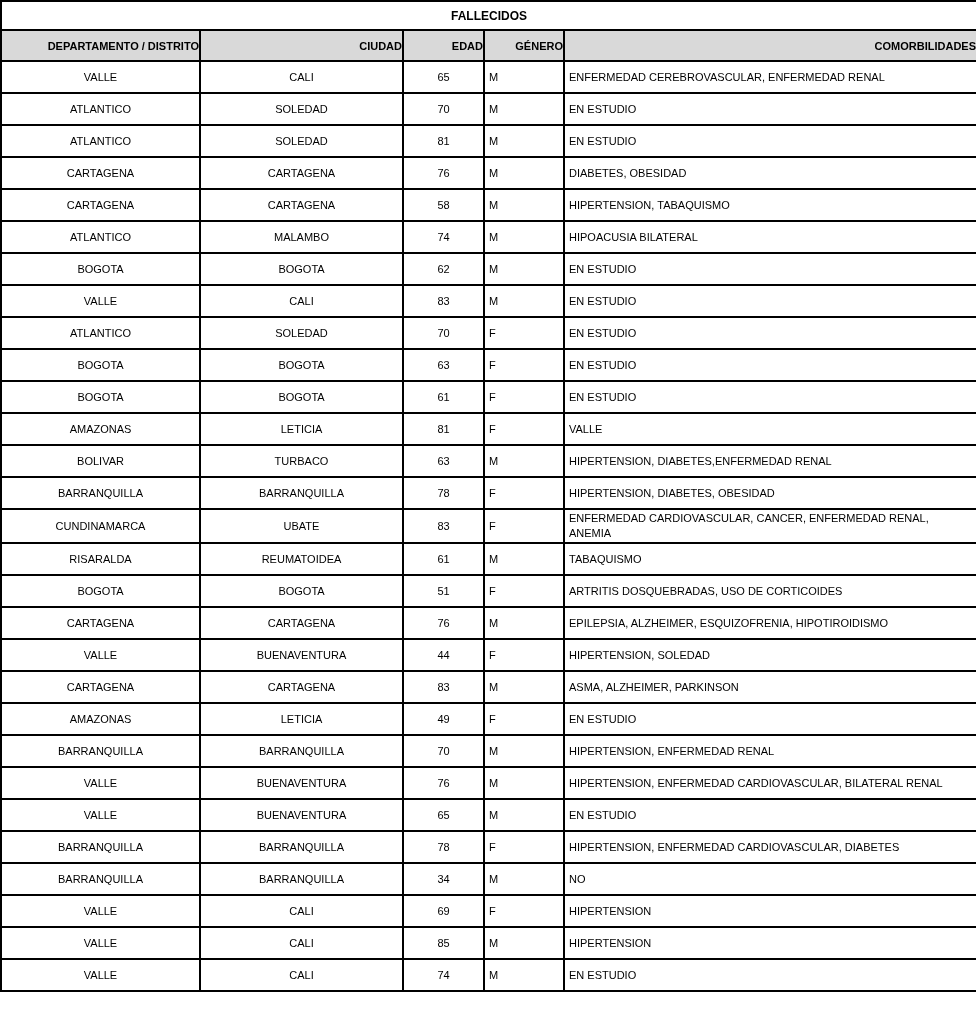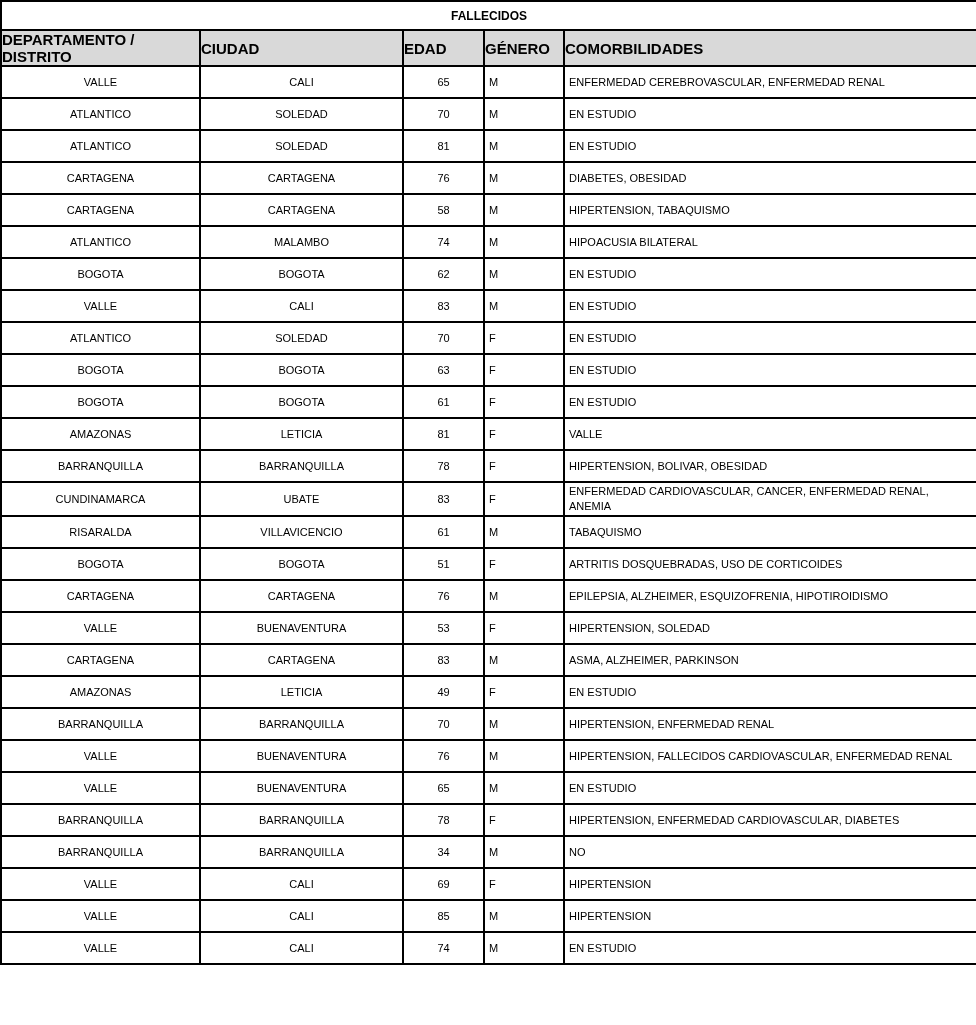--- a/index.html
+++ b/index.html
@@ -29,23 +29,23 @@
     height: 27px;
     font-size: 12px;
     font-weight: bold;
     text-align: center;
     vertical-align: middle;
     background: #ffffff;
   }
   th.col-header {
     height: 29px;
     background: #d9d9d9;
-    font-size: 15px;
+    font-size: 11px;
     font-weight: bold;
-    text-align: left;
+    text-align: right;
     vertical-align: middle;
   }
   td {
     height: 28px;
     font-size: 11px;
     vertical-align: middle;
   }
   td.c-center { text-align: center; padding: 1px 3px; }
   td.c-left   { text-align: left;   padding: 1px 4px; line-height: 15px; }
 </style>
@@ -152,36 +152,43 @@
           <td class="c-left">EN ESTUDIO</td>
         </tr>
         <tr>
           <td class="c-center">AMAZONAS</td>
           <td class="c-center">LETICIA</td>
           <td class="c-center">81</td>
           <td class="c-left">F</td>
           <td class="c-left">VALLE</td>
         </tr>
         <tr>
+          <td class="c-center">BOLIVAR</td>
+          <td class="c-center">TURBACO</td>
+          <td class="c-center">63</td>
+          <td class="c-left">M</td>
+          <td class="c-left">HIPERTENSION, DIABETES,ENFERMEDAD RENAL</td>
+        </tr>
+        <tr>
           <td class="c-center">BARRANQUILLA</td>
           <td class="c-center">BARRANQUILLA</td>
           <td class="c-center">78</td>
           <td class="c-left">F</td>
-          <td class="c-left">HIPERTENSION, BOLIVAR, OBESIDAD</td>
+          <td class="c-left">HIPERTENSION, DIABETES, OBESIDAD</td>
         </tr>
         <tr>
           <td class="c-center">CUNDINAMARCA</td>
           <td class="c-center">UBATE</td>
           <td class="c-center">83</td>
           <td class="c-left">F</td>
           <td class="c-left">ENFERMEDAD CARDIOVASCULAR, CANCER, ENFERMEDAD RENAL, ANEMIA</td>
         </tr>
         <tr>
           <td class="c-center">RISARALDA</td>
-          <td class="c-center">VILLAVICENCIO</td>
+          <td class="c-center">REUMATOIDEA</td>
           <td class="c-center">61</td>
           <td class="c-left">M</td>
           <td class="c-left">TABAQUISMO</td>
         </tr>
         <tr>
           <td class="c-center">BOGOTA</td>
           <td class="c-center">BOGOTA</td>
           <td class="c-center">51</td>
           <td class="c-left">F</td>
           <td class="c-left">ARTRITIS DOSQUEBRADAS, USO DE CORTICOIDES</td>
@@ -189,21 +196,21 @@
         <tr>
           <td class="c-center">CARTAGENA</td>
           <td class="c-center">CARTAGENA</td>
           <td class="c-center">76</td>
           <td class="c-left">M</td>
           <td class="c-left">EPILEPSIA, ALZHEIMER, ESQUIZOFRENIA, HIPOTIROIDISMO</td>
         </tr>
         <tr>
           <td class="c-center">VALLE</td>
           <td class="c-center">BUENAVENTURA</td>
-          <td class="c-center">53</td>
+          <td class="c-center">44</td>
           <td class="c-left">F</td>
           <td class="c-left">HIPERTENSION, SOLEDAD</td>
         </tr>
         <tr>
           <td class="c-center">CARTAGENA</td>
           <td class="c-center">CARTAGENA</td>
           <td class="c-center">83</td>
           <td class="c-left">M</td>
           <td class="c-left">ASMA, ALZHEIMER, PARKINSON</td>
         </tr>
@@ -219,21 +226,21 @@
           <td class="c-center">BARRANQUILLA</td>
           <td class="c-center">70</td>
           <td class="c-left">M</td>
           <td class="c-left">HIPERTENSION, ENFERMEDAD RENAL</td>
         </tr>
         <tr>
           <td class="c-center">VALLE</td>
           <td class="c-center">BUENAVENTURA</td>
           <td class="c-center">76</td>
           <td class="c-left">M</td>
-          <td class="c-left">HIPERTENSION, FALLECIDOS CARDIOVASCULAR, ENFERMEDAD RENAL</td>
+          <td class="c-left">HIPERTENSION, ENFERMEDAD CARDIOVASCULAR, BILATERAL RENAL</td>
         </tr>
         <tr>
           <td class="c-center">VALLE</td>
           <td class="c-center">BUENAVENTURA</td>
           <td class="c-center">65</td>
           <td class="c-left">M</td>
           <td class="c-left">EN ESTUDIO</td>
         </tr>
         <tr>
           <td class="c-center">BARRANQUILLA</td>

